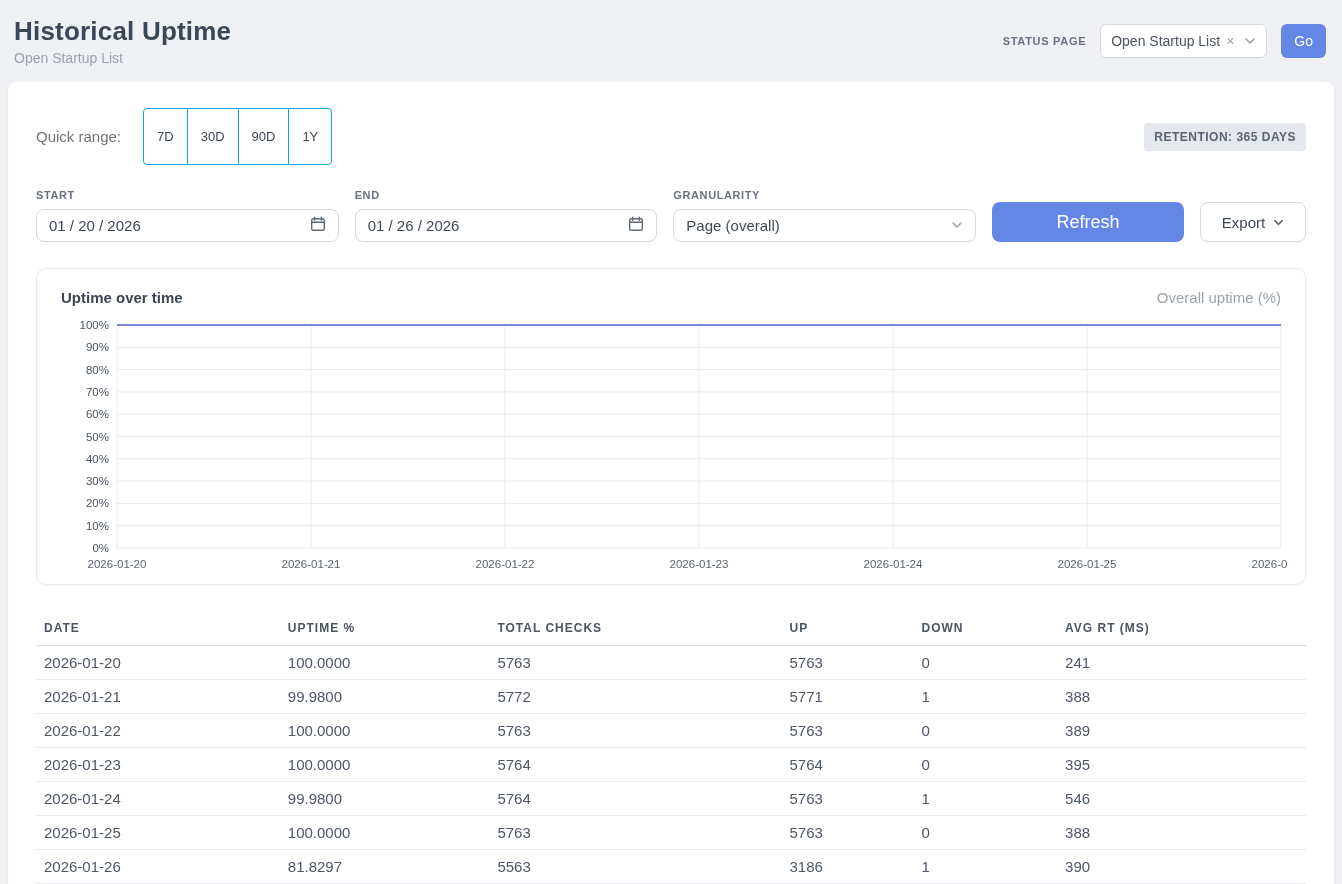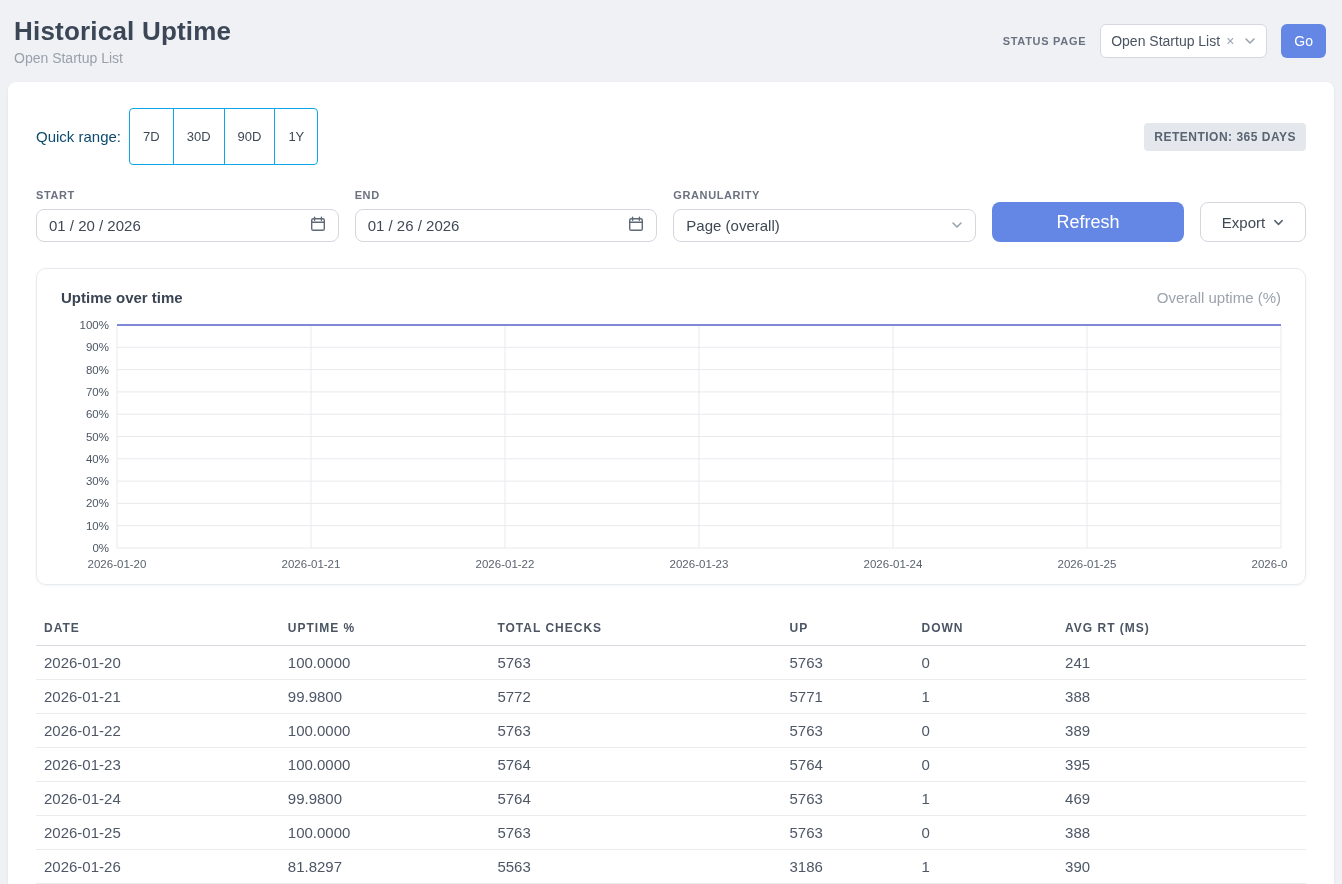--- a/index.html
+++ b/index.html
@@ -12,21 +12,21 @@
   .top-right{display:flex;align-items:center;gap:14px}
   .status-label{font-size:11px;font-weight:700;color:#6a7280;letter-spacing:.7px}
   .select-box{display:flex;align-items:center;gap:6px;background:#fff;border:1px solid #d4d8de;border-radius:6px;padding:8px 10px;font-size:14px;color:#4a5462;cursor:pointer}
   .clear-x{color:#9aa2ad;font-size:14px;line-height:1;cursor:pointer}
   .chev{display:flex;align-items:center;margin-left:4px}
   .btn-go{color:#fff;border:none;border-radius:6px;padding:9px 13px;font-size:14px;cursor:pointer;font-family:inherit}
   
   .card{background:#fff;border-radius:8px;box-shadow:0 1px 3px rgba(20,30,50,.07);padding:26px 28px 22px}
   .row1{display:flex;justify-content:space-between;align-items:center;margin-bottom:24px}
   .qr-wrap{display:flex;align-items:center}
-  .qr-label{font-size:15px;color:#0c4a6e;margin-right:8px}
+  .qr-label{font-size:15px;color:#737373;margin-right:22px}
   .qr-group{display:flex}
   .qr-btn{background:#fff;border:1px solid #0ea5e9;padding:20px 13px;font-size:13px;color:#3e4956;cursor:pointer;margin-left:-1px;font-family:inherit}
   .qr-btn:first-child{border-radius:4px 0 0 4px;margin-left:0}
   .qr-btn:last-child{border-radius:0 4px 4px 0}
   .badge{background:#e4e7eb;color:#596371;font-size:12px;font-weight:700;letter-spacing:.5px;padding:7px 10px;border-radius:4px}
   
   .form-row{display:flex;gap:16px;align-items:flex-end}
   .field{flex:1;min-width:0}
   .field-label{font-size:11px;font-weight:700;color:#6a7280;letter-spacing:.6px;margin-bottom:8px}
   .control{height:33px;border:1px solid #d3d7dd;border-radius:8px;background:#fff;display:flex;align-items:center;justify-content:space-between;padding:0 12px;font-size:15px;color:#3f4955;cursor:pointer}
@@ -230,21 +230,21 @@
               <td>5764</td>
               <td>0</td>
               <td>395</td>
             </tr>
             <tr>
               <td>2026-01-24</td>
               <td>99.9800</td>
               <td>5764</td>
               <td>5763</td>
               <td>1</td>
-              <td>469</td>
+              <td>546</td>
             </tr>
             <tr>
               <td>2026-01-25</td>
               <td>100.0000</td>
               <td>5763</td>
               <td>5763</td>
               <td>0</td>
               <td>388</td>
             </tr>
             <tr>

